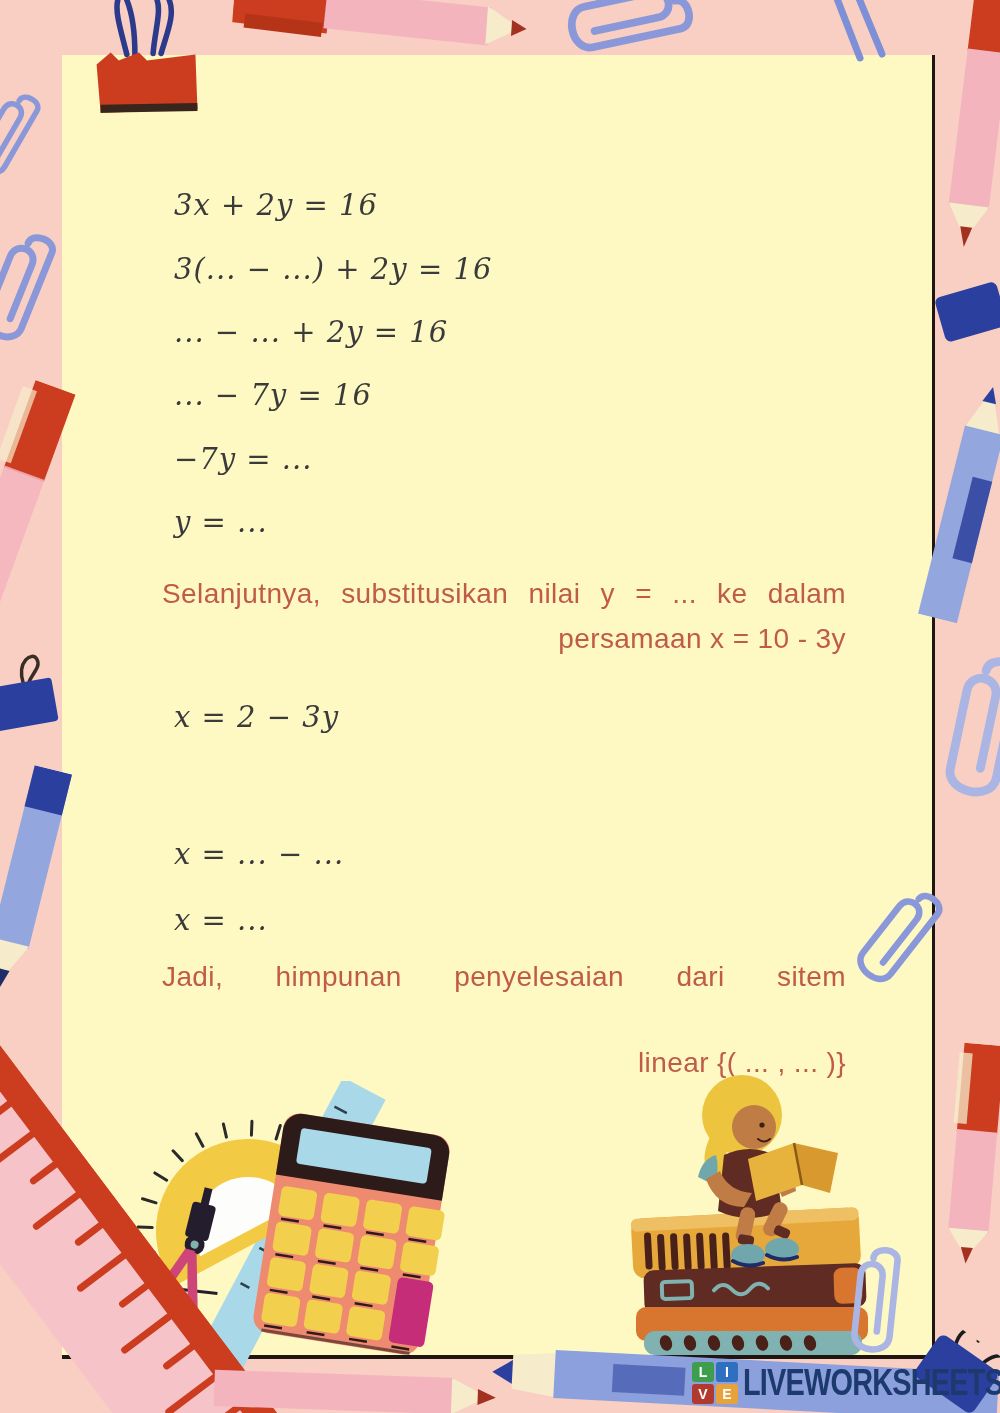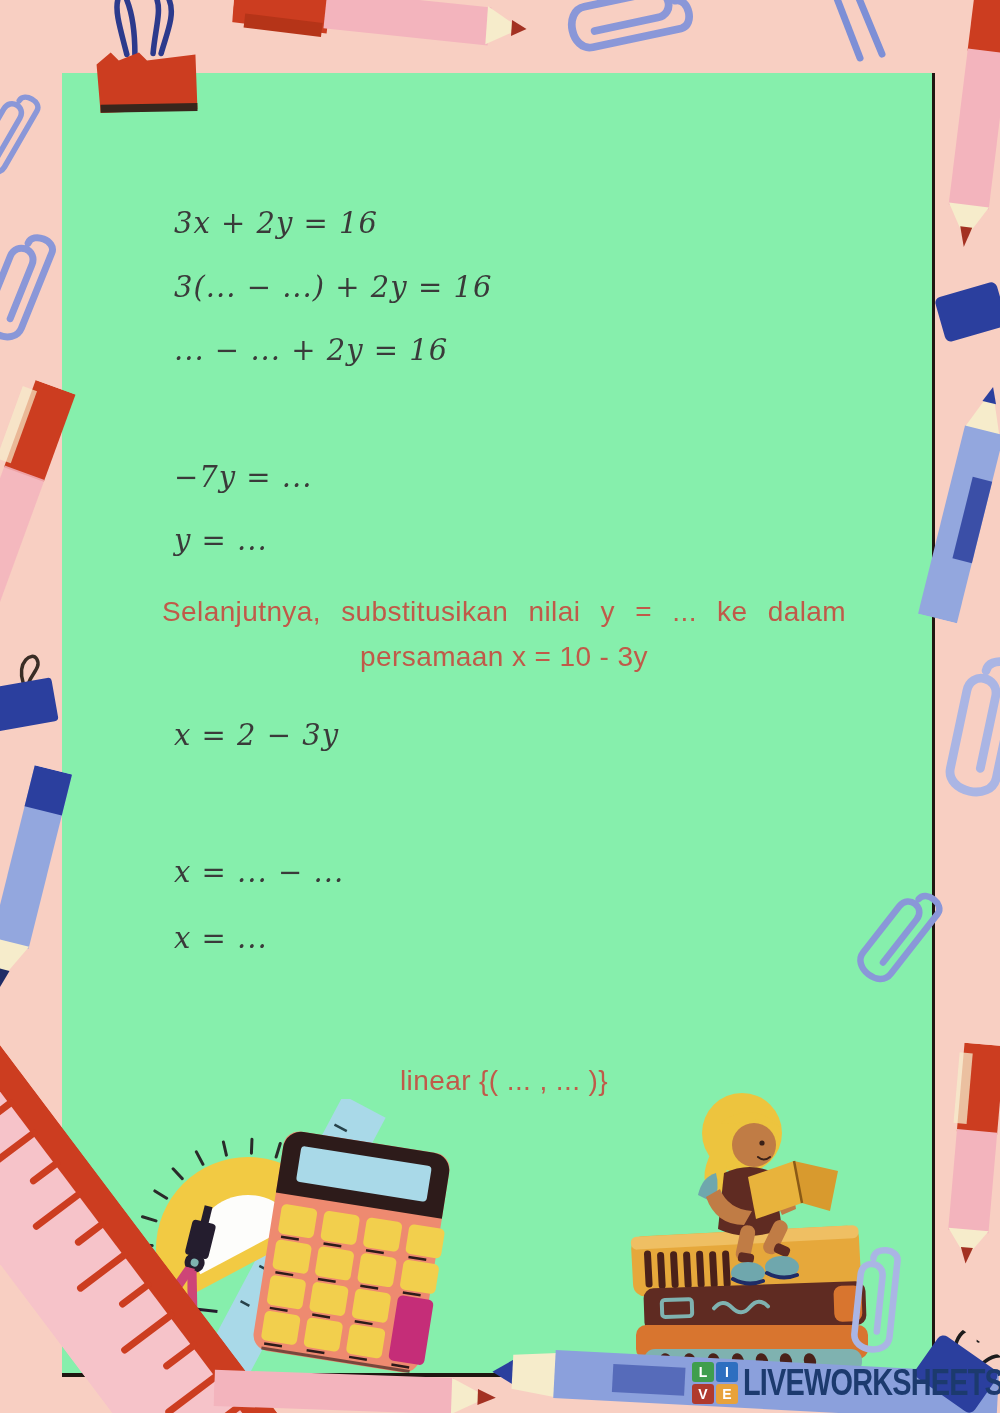--- a/index.html
+++ b/index.html
@@ -1,25 +1,25 @@
 <!DOCTYPE html>
 <html><head>
 <meta charset="utf-8">
 <style>
   body{margin:0;background:#e8e8e8}
   .canvas{position:relative;width:1000px;height:1413px;background:#f8cfc2;overflow:hidden;
           font-family:"Liberation Sans",sans-serif}
   .dec{position:absolute;z-index:10}
-  .paper{position:absolute;left:62px;top:73px;width:870px;height:1300px;background:#86efac;
+  .paper{position:absolute;left:62px;top:55px;width:870px;height:1300px;background:#fef9c3;
          border-right:3px solid #201611;border-bottom:4px solid #201611;z-index:5}
   .eq{position:absolute;left:112px;font-family:"DejaVu Serif",serif;font-style:italic;
       font-size:29px;color:#3a3a3a;letter-spacing:1px;white-space:pre}
   .rline{position:absolute;left:100px;width:684px;font-size:28px;color:#c05a49;
          letter-spacing:.4px;text-align:justify;text-align-last:justify;line-height:34px}
-  .rline.last{text-align:center;text-align-last:auto}
+  .rline.last{text-align:right;text-align-last:auto}
   .logo{position:absolute;left:692px;top:1362px;display:flex;align-items:center;z-index:30}
   .tiles{display:grid;grid-template-columns:22px 22px;grid-auto-rows:20px;gap:2px;margin-right:5px}
   .tile{display:flex;align-items:center;justify-content:center;color:#fff;font-weight:bold;
         font-size:14px;border-radius:3px}
   .brand{font-weight:bold;font-size:37px;color:#1c3a6e;letter-spacing:-1px;
          transform:scaleX(.78);transform-origin:left center;white-space:nowrap}
 </style>
 </head>
 <body>
 
@@ -139,30 +139,32 @@
 
   <svg class="dec" style="left:848px;top:1226px;width:66px;height:152px;transform:rotate(6deg)" viewBox="0 0 60 110">
     <path d="M19 16 C19 5 41 5 41 16 L41 86 C41 103 9 103 9 86 L9 32 C9 18 29 18 29 32 L29 82" fill="none" stroke="#aab5e4" stroke-width="6" stroke-linecap="round"></path>
   </svg>
 
   <div class="paper">
 
     <div class="eq" style="top:133px">3x + 2y = 16</div>
     <div class="eq" style="top:197px">3(... − ...) + 2y = 16</div>
     <div class="eq" style="top:260px">... − ... + 2y = 16</div>
+    <div class="eq" style="top:323px">... − 7y = 16</div>
     <div class="eq" style="top:387px">−7y = ...</div>
     <div class="eq" style="top:450px">y = ...</div>
 
     <div class="rline" style="top:522px">Selanjutnya, substitusikan nilai y = ... ke dalam</div>
     <div class="rline last" style="top:567px">persamaan x = 10 - 3y</div>
 
     <div class="eq" style="top:645px">x = 2 − 3y</div>
     <div class="eq" style="top:782px">x = ... − ...</div>
     <div class="eq" style="top:848px">x = ...</div>
 
+    <div class="rline" style="top:905px">Jadi, himpunan penyelesaian dari sitem</div>
     <div class="rline last" style="top:991px">linear {( ... , ... )}</div>
 
     <svg style="position:absolute;left:66px;top:1026px;width:340px;height:292px" viewBox="0 0 340 292">
       <g transform="rotate(28 166 140)">
         <rect x="142" y="-10" width="48" height="310" fill="#a9d9e8"></rect>
         <path d="M148 20 h14 M148 60 h10 M148 100 h14 M148 140 h10 M148 180 h14 M148 220 h10" stroke="#27424a" stroke-width="2.5" fill="none"></path>
       </g>
       <g transform="translate(120 150) rotate(-28)">
         <path d="M-92 0 A92 92 0 0 1 92 0 L92 14 L-92 14 Z" fill="#f2ca43"></path>
         <path d="M-54 0 A54 54 0 0 1 54 0 Z" fill="#fdfdfb"></path>

